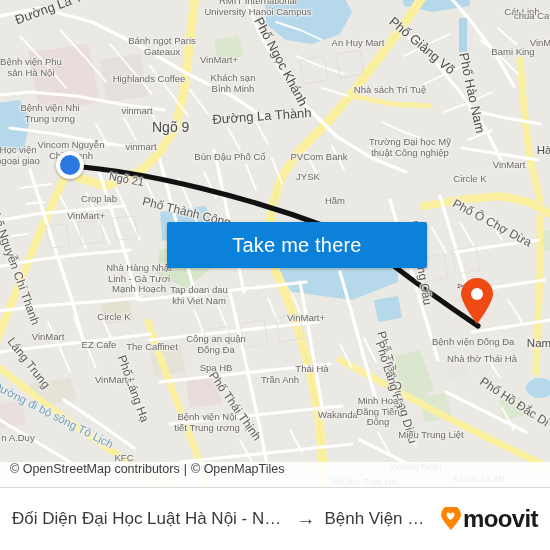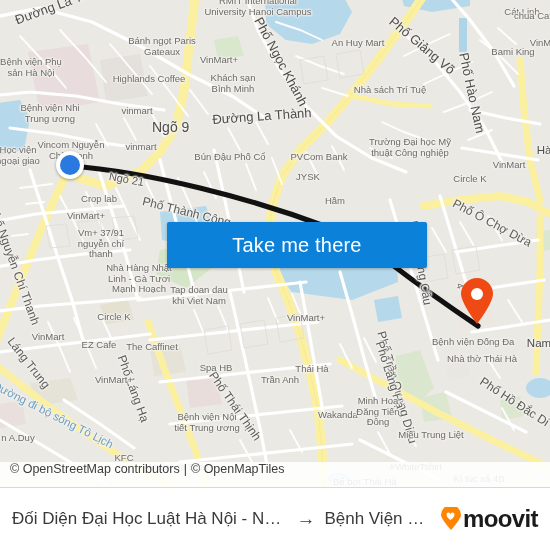--- a/index.html
+++ b/index.html
@@ -324,32 +324,32 @@
     <div class="maplabel poi ctr" style="left:293px;top:172px;width:30px;">JYSK</div>
     <div class="maplabel poi ctr" style="left:473px;top:7px;width:42px;margin-left:28px;">Cát Linh</div>
     <div class="maplabel poi ctr" style="left:513px;top:11px;width:40px;">chua Cat</div>
     <div class="maplabel poi ctr" style="left:487px;top:47px;width:52px;">Bami King</div>
     <div class="maplabel poi ctr" style="left:526px;top:38px;width:40px;">VinMart</div>
     <div class="maplabel poi ctr" style="left:369px;top:137px;width:82px;white-space:normal;">Trường Đại học Mỹ thuật Công nghiệp</div>
     <div class="maplabel poi ctr big" style="left:533px;top:145px;width:22px;">Hà</div>
     <div class="maplabel poi ctr" style="left:448px;top:174px;width:44px;">Circle K</div>
     <div class="maplabel poi ctr" style="left:75px;top:194px;width:48px;">Crop lab</div>
     <div class="maplabel poi ctr" style="left:60px;top:211px;width:52px;">VinMart+</div>
-    <div class="maplabel poi ctr" style="left:65px;top:228px;width:72px;white-space:normal;">Vm+ 37/91 nguyễn chí thanh</div>
     <div class="maplabel poi ctr" style="left:100px;top:263px;width:78px;white-space:normal;">Nhà Hàng Nhật Linh - Gà Tươi Mạnh Hoạch</div>
     <div class="maplabel poi ctr" style="left:92px;top:312px;width:44px;">Circle K</div>
     <div class="maplabel poi ctr" style="left:26px;top:332px;width:44px;">VinMart</div>
     <div class="maplabel poi ctr" style="left:78px;top:340px;width:42px;">EZ Cafe</div>
     <div class="maplabel poi ctr" style="left:120px;top:342px;width:64px;">The Caffinet</div>
     <div class="maplabel poi ctr" style="left:88px;top:375px;width:52px;">VinMart+</div>
     <div class="maplabel poi ctr" style="left:110px;top:453px;width:28px;">KFC</div>
     <div class="maplabel poi ctr" style="left:-4px;top:433px;width:44px;">n A.Duy</div>
     <div class="maplabel poi ctr" style="left:320px;top:196px;width:30px;">Hầm</div>
     <div class="maplabel poi ctr" style="left:170px;top:278px;width:58px;white-space:normal;margin-top:7px;">Tap doan dau khi Viet Nam</div>
     <div class="maplabel poi ctr" style="left:280px;top:313px;width:52px;">VinMart+</div>
+    <div class="maplabel poi ctr" style="left:182px;top:334px;width:68px;white-space:normal;">Công an quận Đống Đa</div>
     <div class="maplabel poi ctr" style="left:196px;top:363px;width:40px;">Spa HB</div>
     <div class="maplabel poi ctr" style="left:258px;top:375px;width:44px;">Trần Anh</div>
     <div class="maplabel poi ctr" style="left:290px;top:364px;width:44px;">Thái Hà</div>
     <div class="maplabel poi ctr" style="left:314px;top:410px;width:48px;">Wakanda</div>
     <div class="maplabel poi ctr" style="left:172px;top:412px;width:70px;white-space:normal;">Bệnh viện Nội tiết Trung ương</div>
     <div class="maplabel poi ctr" style="left:146px;top:462px;width:62px;">Wakanda Store</div>
     <div class="maplabel poi ctr" style="left:488px;top:160px;width:42px;">VinMart</div>
     <div class="maplabel poi ctr" style="left:432px;top:337px;width:80px;">Bệnh viện Đống Đa</div>
     <div class="maplabel poi ctr" style="left:446px;top:354px;width:72px;">Nhà thờ Thái Hà</div>
     <div class="maplabel poi ctr big" style="left:524px;top:338px;width:30px;">Nam</div>

